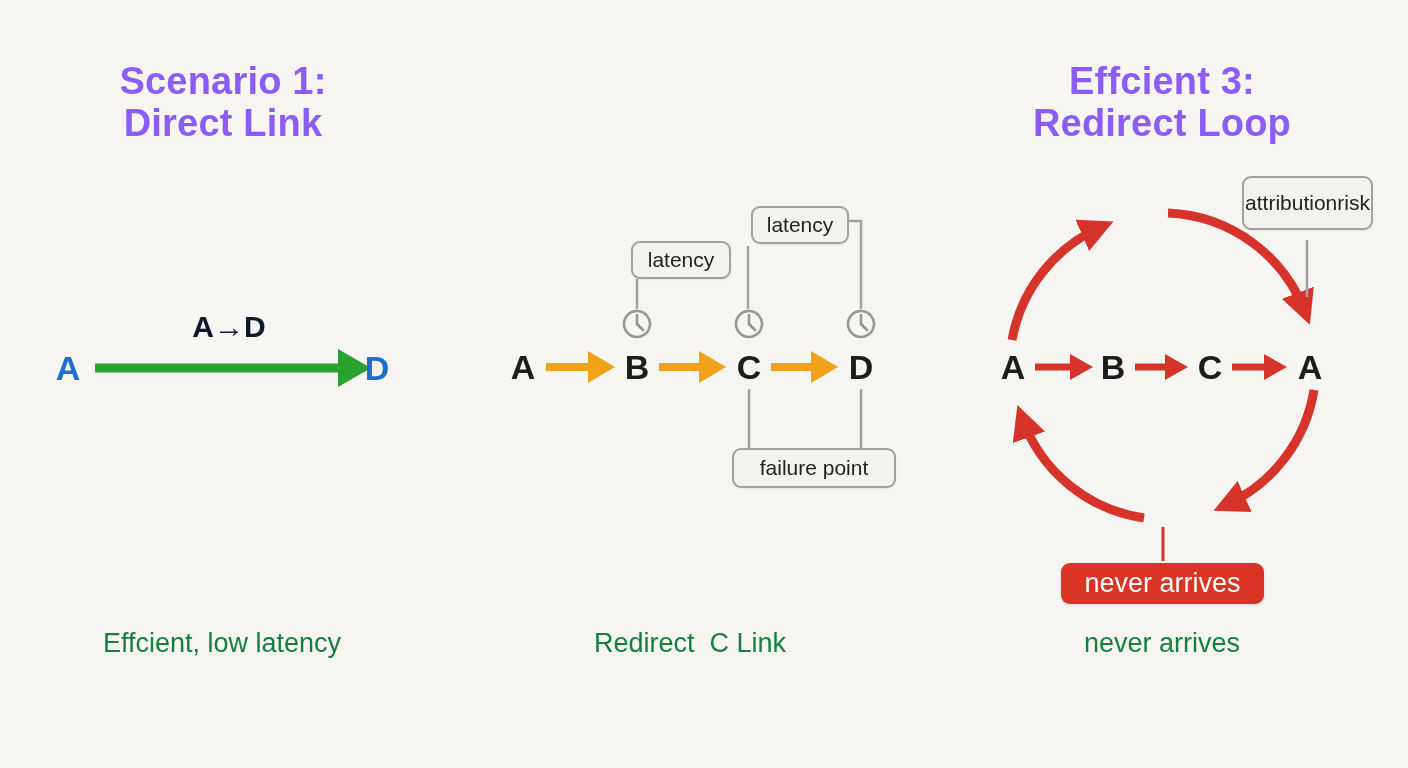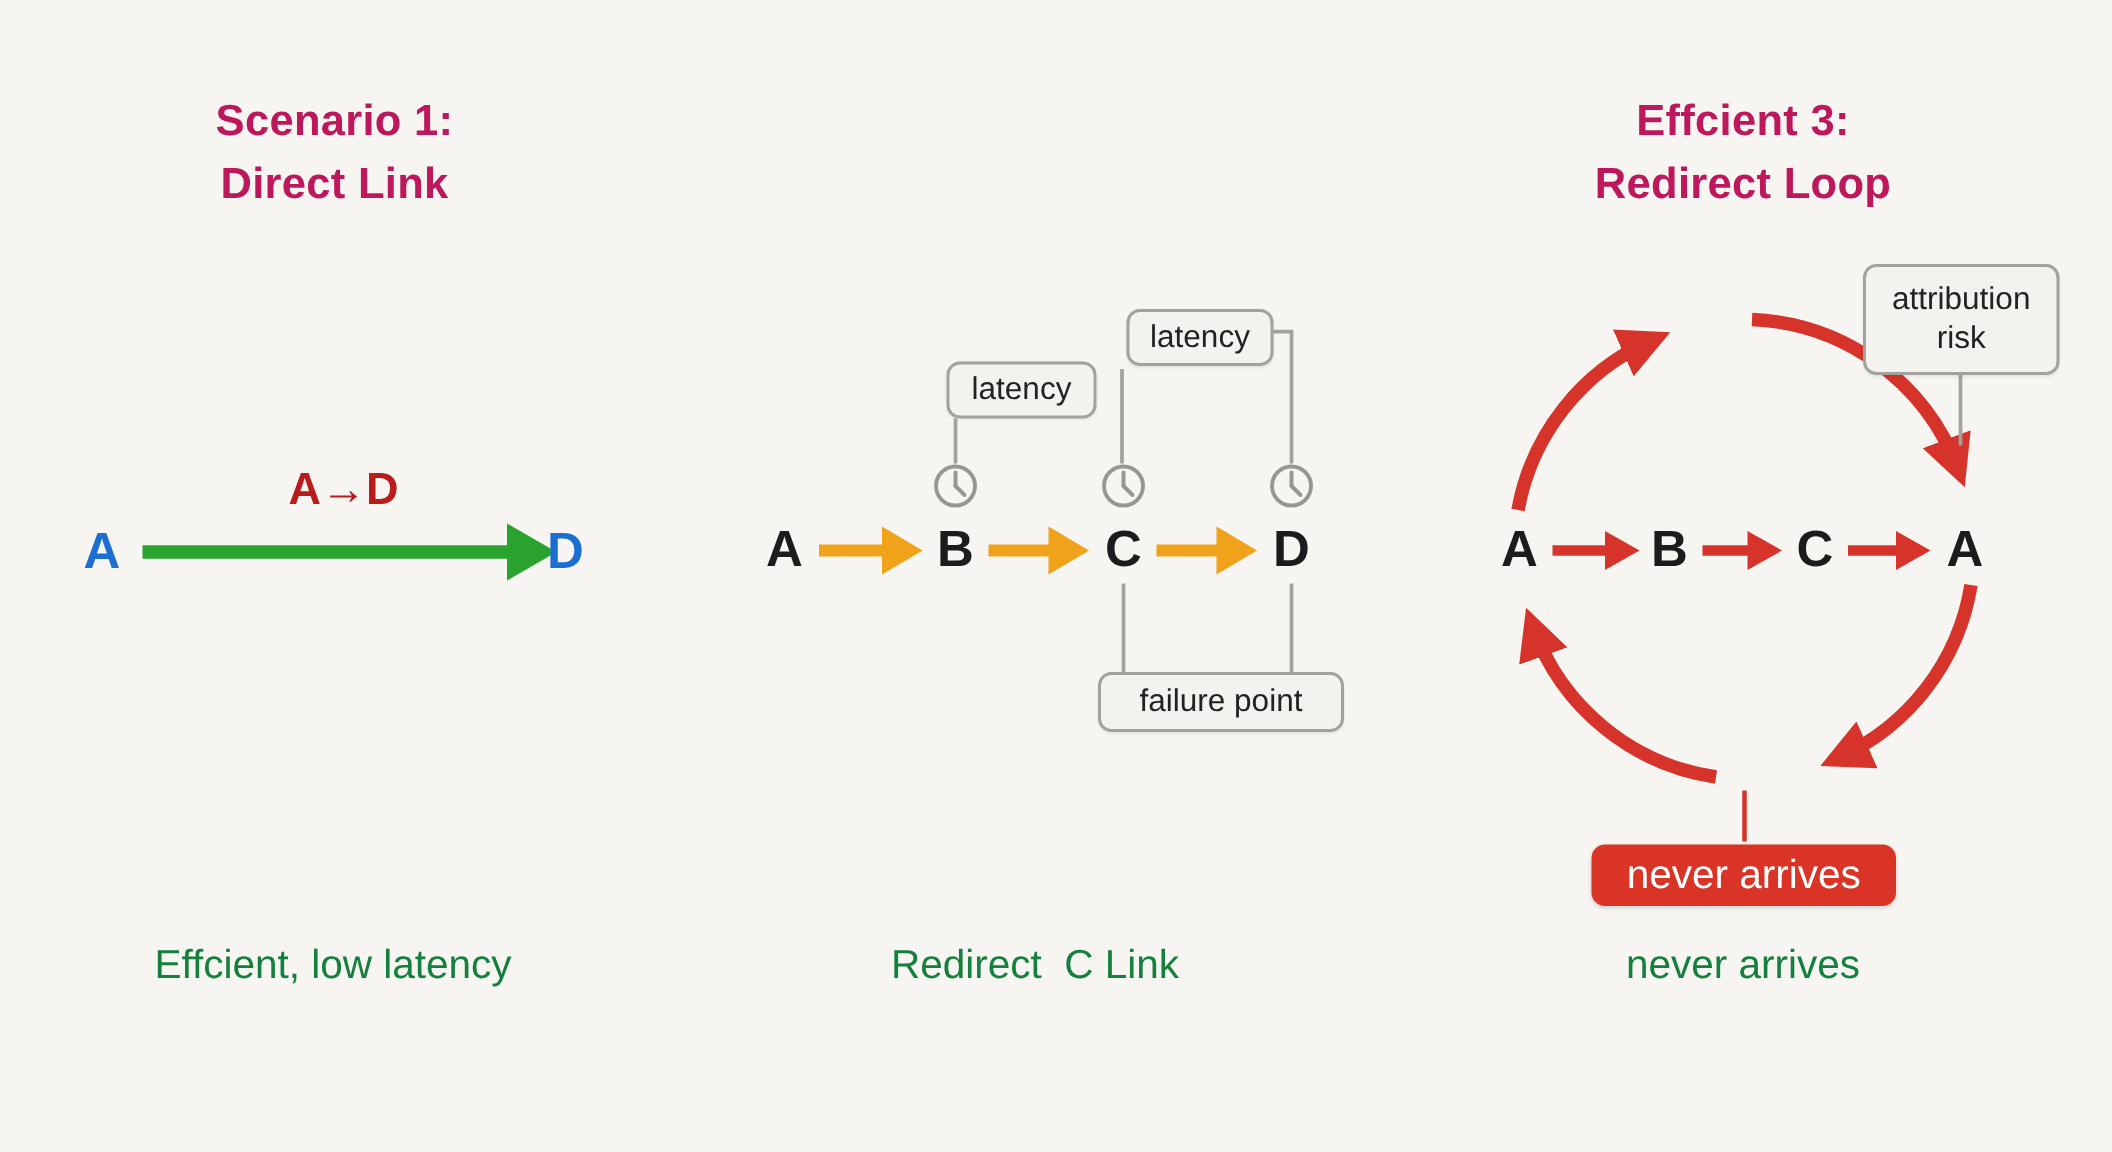--- a/index.html
+++ b/index.html
@@ -8,24 +8,24 @@
     position: relative;
     background: #f6f5f2;
     font-family: "Liberation Sans", "DejaVu Sans", sans-serif;
     color: #1b1b1b;
     overflow: hidden;
   }
   .abs { position: absolute; }
   .title {
     width: 440px;
     text-align: center;
-    font-size: 29px;
+    font-size: 38px;
     font-weight: 700;
     line-height: 42px;
-    color: #be185d;
+    color: #8b5cf6;
     letter-spacing: 0.2px;
   }
   .caption {
     width: 440px;
     text-align: center;
     font-size: 27px;
     font-weight: 400;
     color: #15803d;
     white-space: pre;
   }
@@ -33,21 +33,21 @@
     font-size: 34px;
     font-weight: 700;
     color: #1c1c1c;
     transform: translate(-50%, -50%);
     white-space: nowrap;
   }
   .node.blue { color: #1c6fd1; }
   .arrow-label {
     font-size: 30px;
     font-weight: 700;
-    color: #b91c1c;
+    color: #0f172a;
     transform: translate(-50%, -50%);
     white-space: nowrap;
   }
   .tag {
     background: #f3f2ef;
     border: 2px solid #a2a19d;
     border-radius: 9px;
     display: flex;
     align-items: center;
     justify-content: center;
@@ -170,21 +170,21 @@
 
 <div class="abs tag" style="left:732px; top:448px; width:164px; height:40px;">failure point</div>
 
 <div class="abs caption" style="left:470px; top:628px;">Redirect  C Link</div>
 
 <div class="abs title" style="left:942px; top:60px;">
   <div>Effcient 3:</div>
   <div>Redirect Loop</div>
 </div>
 
-<div class="abs tag" style="left:1242px; top:176px; width:131px; height:74px; flex-direction:column;">
+<div class="abs tag" style="left:1242px; top:176px; width:131px; height:54px; ">
   <div>attribution</div>
   <div>risk</div>
 </div>
 
 <div class="abs node" style="left:1013px; top:367px;">A</div>
 <div class="abs node" style="left:1113px; top:367px;">B</div>
 <div class="abs node" style="left:1210px; top:367px;">C</div>
 <div class="abs node" style="left:1310px; top:367px;">A</div>
 
 <div class="abs badge-red" style="left:1061px; top:563px; width:203px; height:41px;">never arrives</div>

